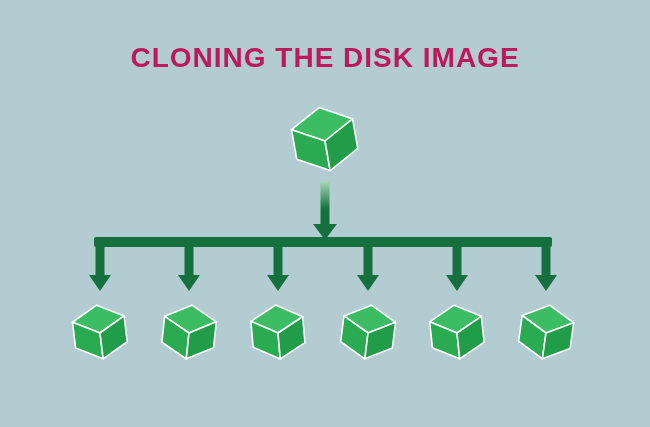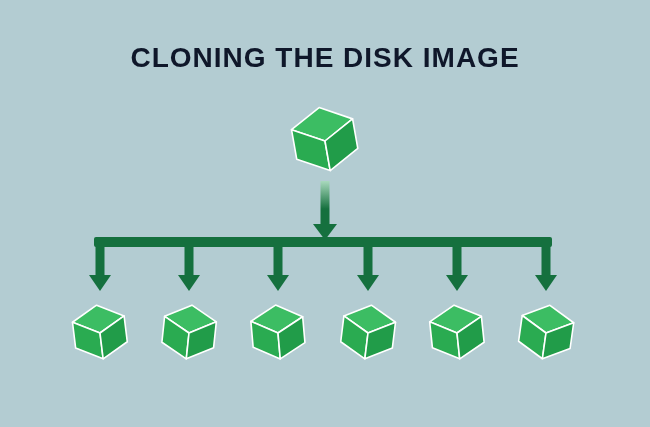--- a/index.html
+++ b/index.html
@@ -24,21 +24,21 @@
   }
   svg.diagram {
     position: absolute;
     inset: 0;
   }
 </style>
 </head>
 <body>
 
 <div class="canvas" style="background: rgb(179, 204, 210);">
-  <h1 class="title" style="color: #0f172a;">CLONING THE DISK IMAGE</h1>
+  <h1 class="title" style="color: #be185d;">CLONING THE DISK IMAGE</h1>
   <svg class="diagram" id="diagram-svg" viewBox="0 0 650 427" width="650" height="427">
       <defs>
         <linearGradient id="stemFade" x1="0" y1="0" x2="0" y2="1">
           <stop offset="0" stop-color="#a9d9bd"></stop>
           <stop offset="0.65" stop-color="#15703e"></stop>
         </linearGradient>
       </defs>
       <rect x="320.5" y="181" width="9" height="43" fill="url(#stemFade)"></rect>
       <polygon points="313,224 337,224 325,240" fill="#15703e"></polygon>
       <rect x="94" y="237" width="458" height="10" rx="2" fill="#15703e"></rect>

